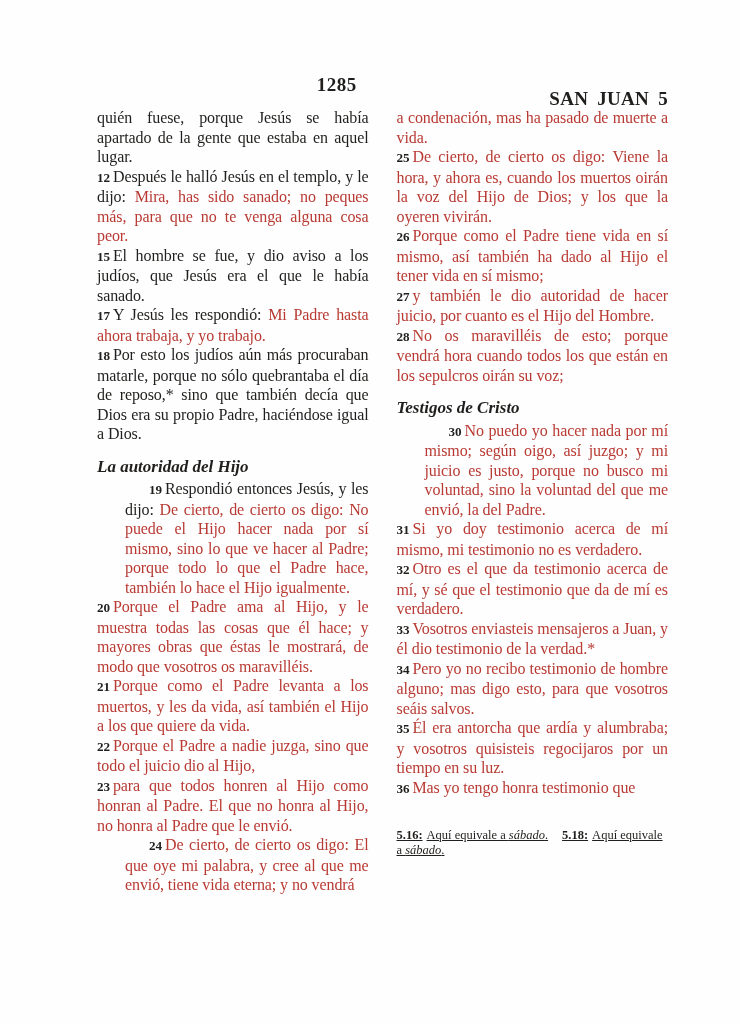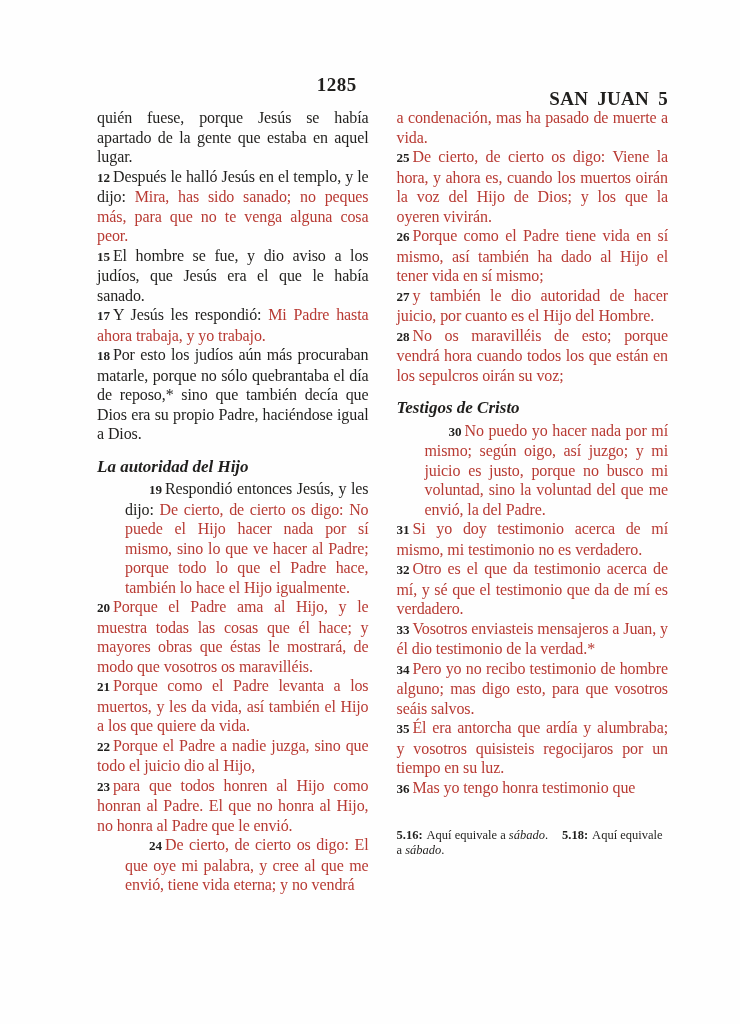--- a/index.html
+++ b/index.html
@@ -25,21 +25,21 @@
   p.verse.indent{text-indent:1.5em;margin-left:28px;}
   .vnum{font-weight:bold;font-size:0.82em;margin-right:3px;color:#201f1d;}
   .red{color:var(--red,#b83a33);}
   p.heading{
     font-weight:bold;font-style:italic;
     margin:13px 0 3px 0 !important;font-size:17px;letter-spacing:0;
   }
   .footnotes{margin-top:30px;font-size:12.5px;line-height:15px;text-align:left;letter-spacing:0;}
   .footnotes p{margin:0 0 7px 0;}
   .fn-ref{font-weight:bold;margin-right:4px;}
-  .fn-entry{display:inline;}
+  .fn-entry{display:inline;text-decoration:underline;}
   .fn-entry + .fn-entry{margin-left:14px;}
   .it{font-style:italic;}
 </style>
 </head>
 <body>
 
 <div class="page">
   <div class="hdr">
     <span class="pgnum">1285</span>
     <span class="running">SAN JUAN 5</span>

